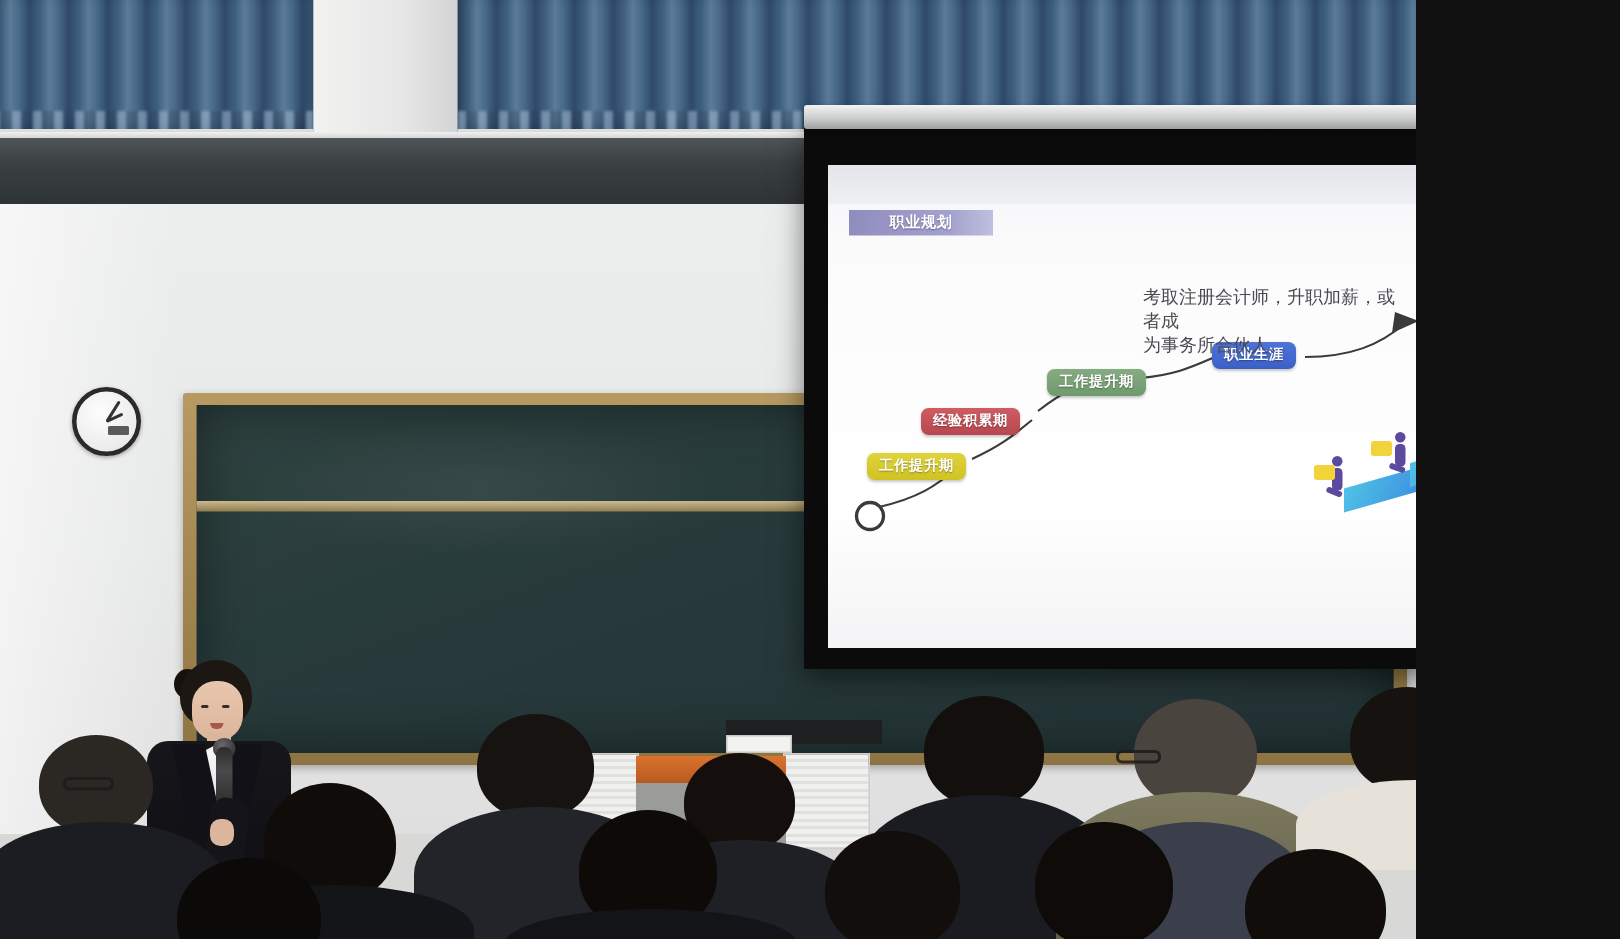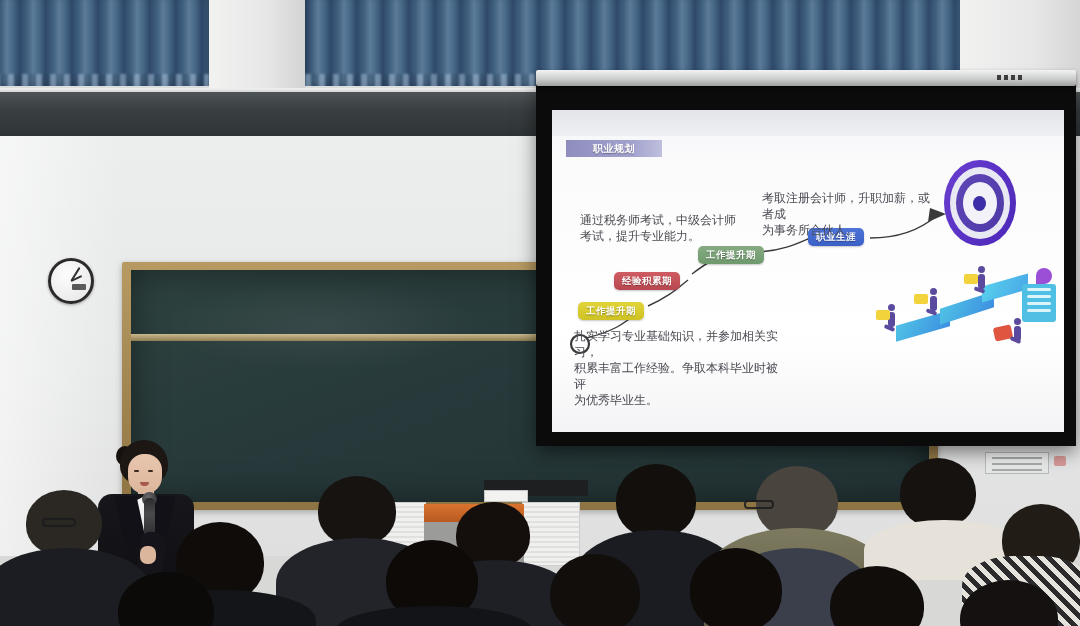--- a/index.html
+++ b/index.html
@@ -1,19 +1,19 @@
 <!DOCTYPE html>
 <html><head>
 <meta charset="utf-8">
 <style>
   * { margin:0; padding:0; box-sizing:border-box; }
   html,body { width:1080px; height:626px; overflow:hidden; background:#111; }
   body { font-family:"DejaVu Sans","Liberation Sans",sans-serif; }
 
-  #scene { position:relative; width:1080px; height:626px; overflow:hidden; background:#d8d8d6; }
+  #scene { position:relative; width:944px; height:626px; overflow:hidden; background:#d8d8d6; }
 
   
   .wall-upper { position:absolute; left:0; top:0; width:1080px; height:96px; background:linear-gradient(180deg,#e9eaea 0%,#e3e4e4 100%); }
   .curtain { position:absolute; top:0; height:92px; overflow:hidden;
     background:
       repeating-linear-gradient(90deg,
         #2f4a6b 0px, #40607f 7px, #5b7b99 13px, #476887 19px, #2e4868 26px);
     box-shadow:inset 0 -6px 10px rgba(0,0,0,.35); }
   .curtain.c1 { left:-6px; width:215px; }
   .curtain.c2 { left:305px; width:660px; }
@@ -241,25 +241,20 @@
         <circle cx="28" cy="234" r="9" fill="none" stroke="#3a3a3a" stroke-width="2.2"></circle>
       </svg>
 
       <div class="chip chip-b chip-yellow">工作提升期</div>
       <div class="chip chip-b chip-red">经验积累期</div>
       <div class="chip chip-b chip-green">工作提升期</div>
       <div class="chip chip-b chip-blue">职业生涯</div>
 
       <div class="para p-topright">考取注册会计师，升职加薪，或者成
 为事务所合伙人。</div>
-      <div class="para p-left">通过税务师考试，中级会计师
-考试，提升专业能力。</div>
-      <div class="para p-bottom">扎实学习专业基础知识，并参加相关实习，
-积累丰富工作经验。争取本科毕业时被评
-为优秀毕业生。</div>
 
       <div class="target">
         <div class="t-ring t1"></div>
           <div class="t-ring t2"></div>
         <div class="t-ring t3"></div>
           <div class="t-ring t4"></div>
         <div class="t-ring t5"></div>
       </div>
 
       <div class="people">

